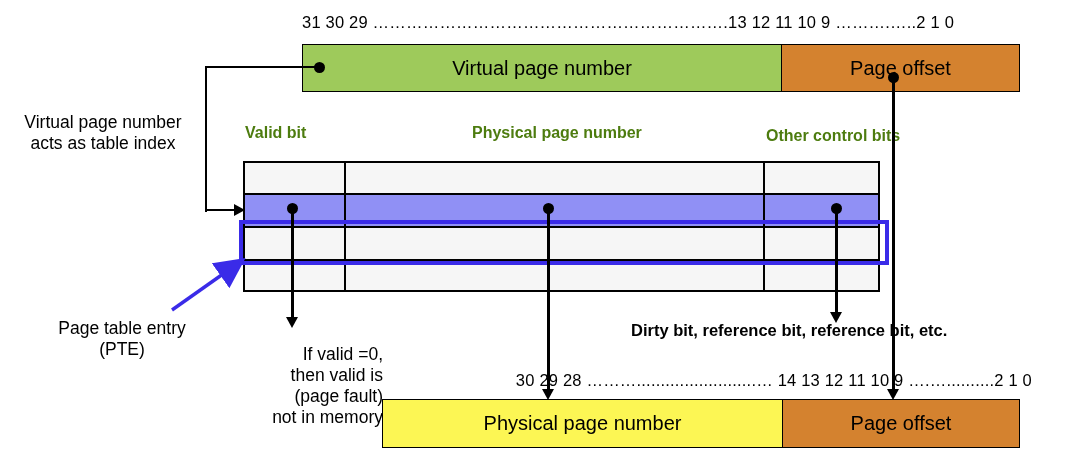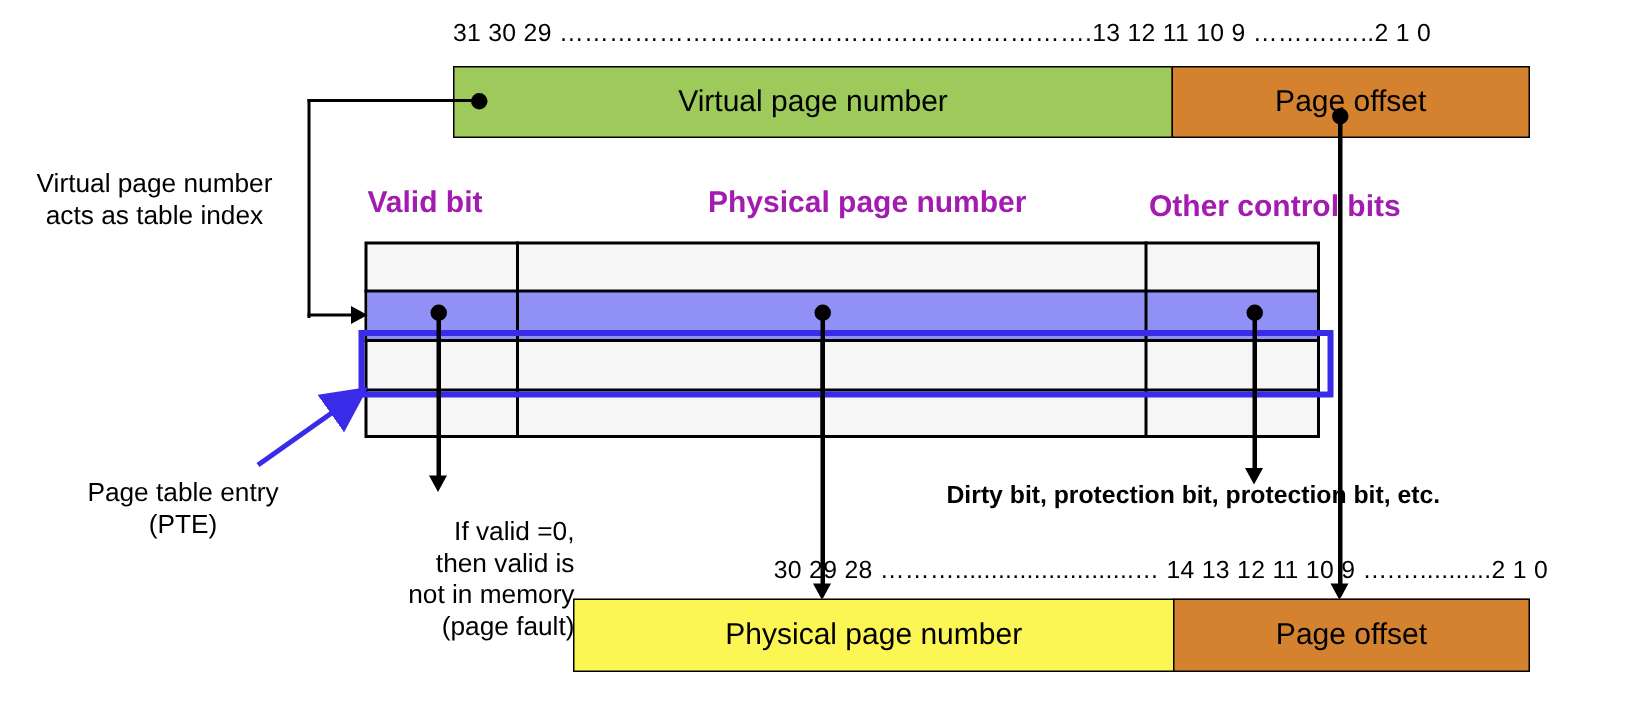--- a/index.html
+++ b/index.html
@@ -58,24 +58,24 @@
   }
 
   .pte-outline {
     box-sizing: border-box;
     border: 4px solid #3A2BE8;
     background: transparent;
   }
 
   
   .col-head {
-    font-size: 20px;
+    font-size: 16px;
     font-weight: bold;
     white-space: nowrap;
-    color: #a21caf;
+    color: #4d7c0f;
   }
 
   
   .note {
     font-size: 17.5px;
     line-height: 21px;
     text-align: center;
     white-space: nowrap;
     color: #000;
   }
@@ -198,25 +198,25 @@
   </svg>
 
   <div class="abs note" style="left:22px; top:318px; width:200px; text-align:center;">
     <div>Page table entry</div>
     <div>(PTE)</div>
   </div>
 
   <div class="abs note" style="left:205px; top:344px; width:178px; text-align:right;">
     <div>If valid =0,</div>
     <div>then valid is</div>
+    <div>(page fault)</div>
     <div>not in memory</div>
-    <div>(page fault)</div>
-  </div>
-
-  <div class="abs note-bold" style="left:631px; top:321px;">Dirty bit, protection bit, protection bit, etc.</div>
+  </div>
+
+  <div class="abs note-bold" style="left:631px; top:321px;">Dirty bit, reference bit, reference bit, etc.</div>
 
   <div class="abs ruler" style="left:382px; top:370px; width:650px; text-align:right;">30 29 28 ……….........................… 14 13 12 11 10 9 ….…..........2 1 0</div>
 
   <div class="abs addr-box seg-yellow" style="left:382px; top:399px; width:401px; height:49px;">
     <span>Physical page number</span>
   </div>
 
   <div class="abs addr-box seg-orange" style="left:782px; top:399px; width:238px; height:49px;">
     <span>Page offset</span>
   </div>

